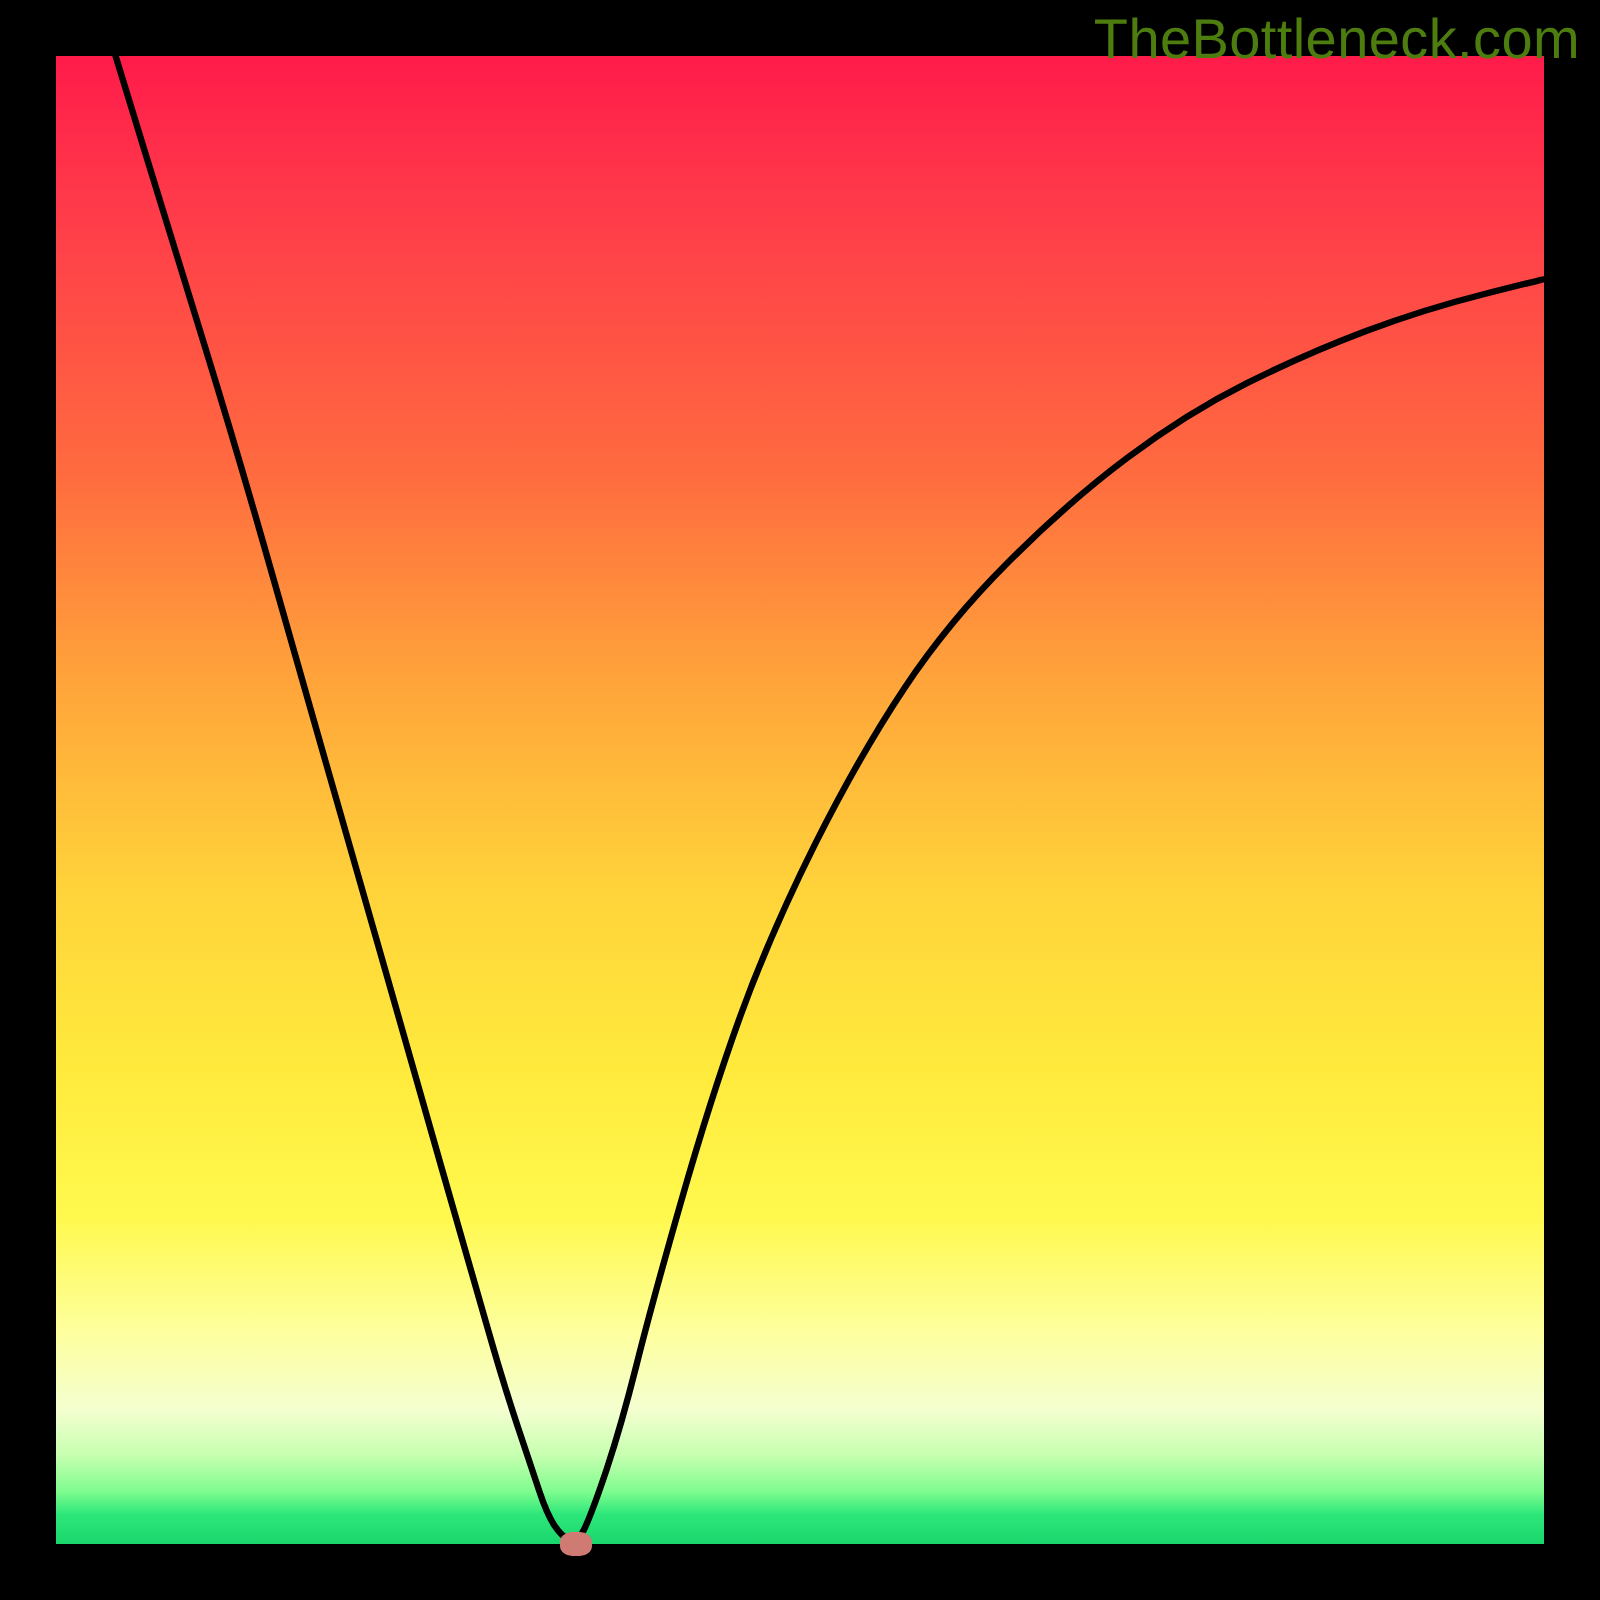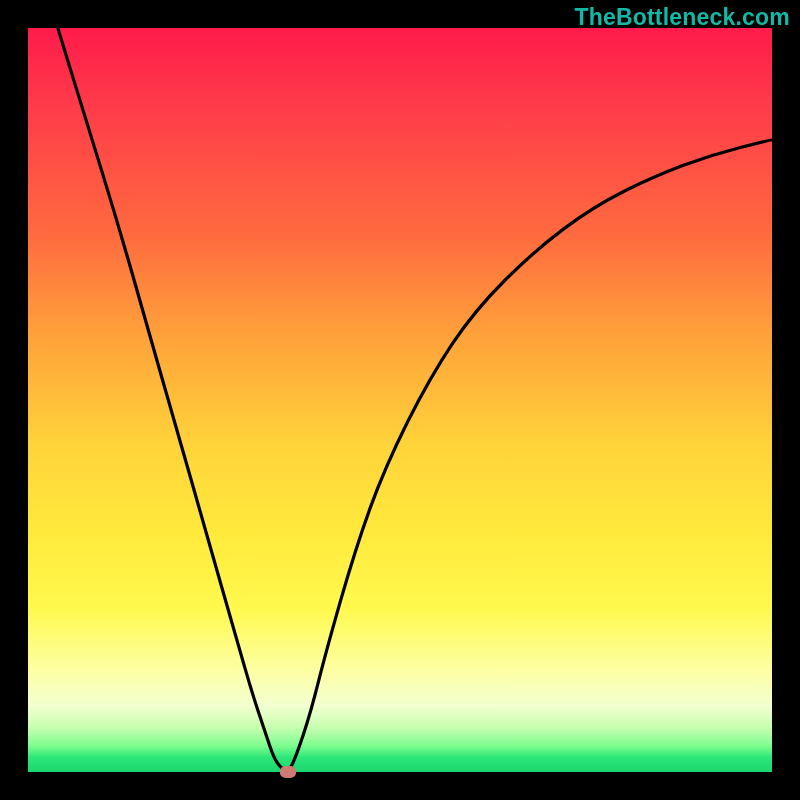--- a/index.html
+++ b/index.html
@@ -38,23 +38,23 @@
       #c7ffb0 94%,
       #7efc8e 96.5%,
       #2ee77a 98%,
       #19d66c 100%
     );
   }
   .watermark {
     position: absolute;
     top: 4px;
     right: 10px;
-    color: #14b8a6;
-    font-size: 23px;
-    font-weight: 700;
+    color: #4d7c0f;
+    font-size: 28px;
+    font-weight: 400;
     letter-spacing: 0.2px;
     user-select: none;
   }
   svg.curve {
     position: absolute;
     left: 0;
     top: 0;
     width: 744px;
     height: 744px;
   }

